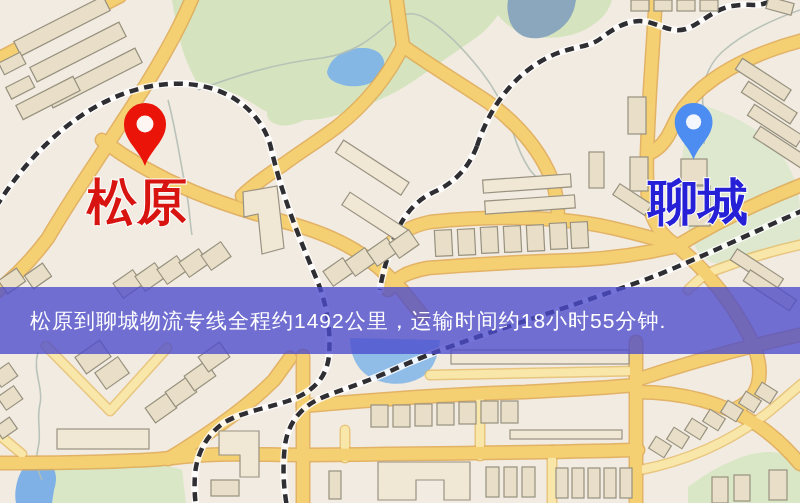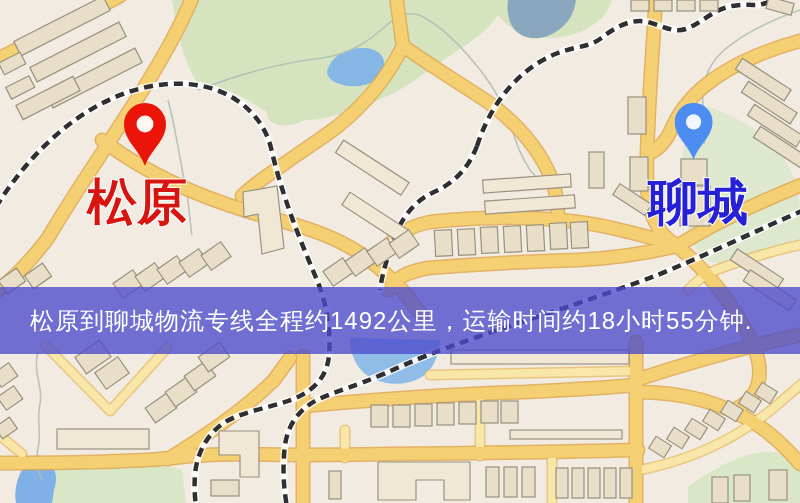--- a/index.html
+++ b/index.html
@@ -12,21 +12,21 @@
   .road-casing-minor{fill:none;stroke:#e6bd69;stroke-width:11;stroke-linecap:round;stroke-linejoin:round;opacity:.8;}
   .road-fill-major{fill:none;stroke:#f4d072;stroke-width:12;stroke-linecap:round;stroke-linejoin:round;}
   .road-fill-minor{fill:none;stroke:#f8e7a8;stroke-width:8;stroke-linecap:round;stroke-linejoin:round;}
   .rail-halo{fill:none;stroke:#ffffff;stroke-width:7;opacity:.85;stroke-linecap:round;}
   .rail-dash{fill:none;stroke:#2f2f33;stroke-width:4.5;stroke-dasharray:9 6;stroke-linecap:butt;}
   .stream{fill:none;stroke:#b3bfb6;stroke-width:1.6;opacity:.9;}
   .park{stroke:none;}
   .map-label{font-family:"DejaVu Serif","Liberation Serif",serif;font-weight:bold;font-size:50px;
     paint-order:stroke;stroke:#ffffff;stroke-width:2px;text-anchor:middle;}
   #route-banner{position:absolute;left:0;top:287px;width:800px;height:67px;box-sizing:border-box;
-    background:rgba(76,74,204,0.78);color:#ffffff;font-size:24px;line-height:67px;
+    background:rgba(76,74,204,0.78);color:#ffffff;font-size:21px;line-height:67px;
     padding-left:30px;white-space:nowrap;overflow:hidden;letter-spacing:1px;}
 </style>
 </head>
 <body>
 
 <div id="stage">
 <svg id="map-svg" width="800" height="503" viewBox="0 0 800 503" xmlns="http://www.w3.org/2000/svg">
 
   <rect x="0" y="0" width="800" height="503" fill="#f2ebe1"></rect>
 

